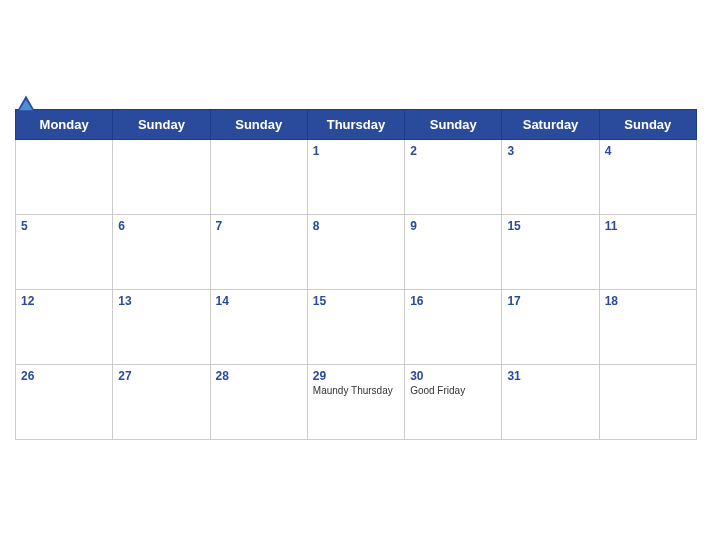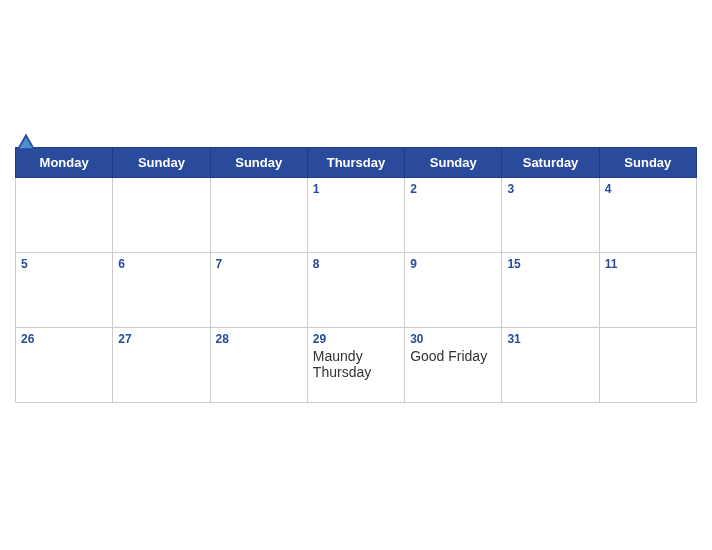--- a/index.html
+++ b/index.html
@@ -91,21 +91,21 @@
       padding: 4px 5px;
       background: #fff;
     }
     .day-number {
       font-size: 12px;
       font-weight: bold;
       color: #2a4a9c;
       display: block;
     }
     .holiday-name {
-      font-size: 14px;
+      font-size: 10px;
       color: #333;
       display: block;
       margin-top: 2px;
     }
     .empty-cell {
       background: #fff;
     }
   </style>
 </head>
 <body>
@@ -176,20 +176,43 @@
           </td>
           <td>
             <span class="day-number">15</span>
           </td>
           <td>
             <span class="day-number">11</span>
           </td>
         </tr>
         <tr>
           <td>
+            <span class="day-number">12</span>
+          </td>
+          <td>
+            <span class="day-number">13</span>
+          </td>
+          <td>
+            <span class="day-number">14</span>
+          </td>
+          <td>
+            <span class="day-number">15</span>
+          </td>
+          <td>
+            <span class="day-number">16</span>
+          </td>
+          <td>
+            <span class="day-number">17</span>
+          </td>
+          <td>
+            <span class="day-number">18</span>
+          </td>
+        </tr>
+        <tr>
+          <td>
             <span class="day-number">26</span>
           </td>
           <td>
             <span class="day-number">27</span>
           </td>
           <td>
             <span class="day-number">28</span>
           </td>
           <td>
             <span class="day-number">29</span>

